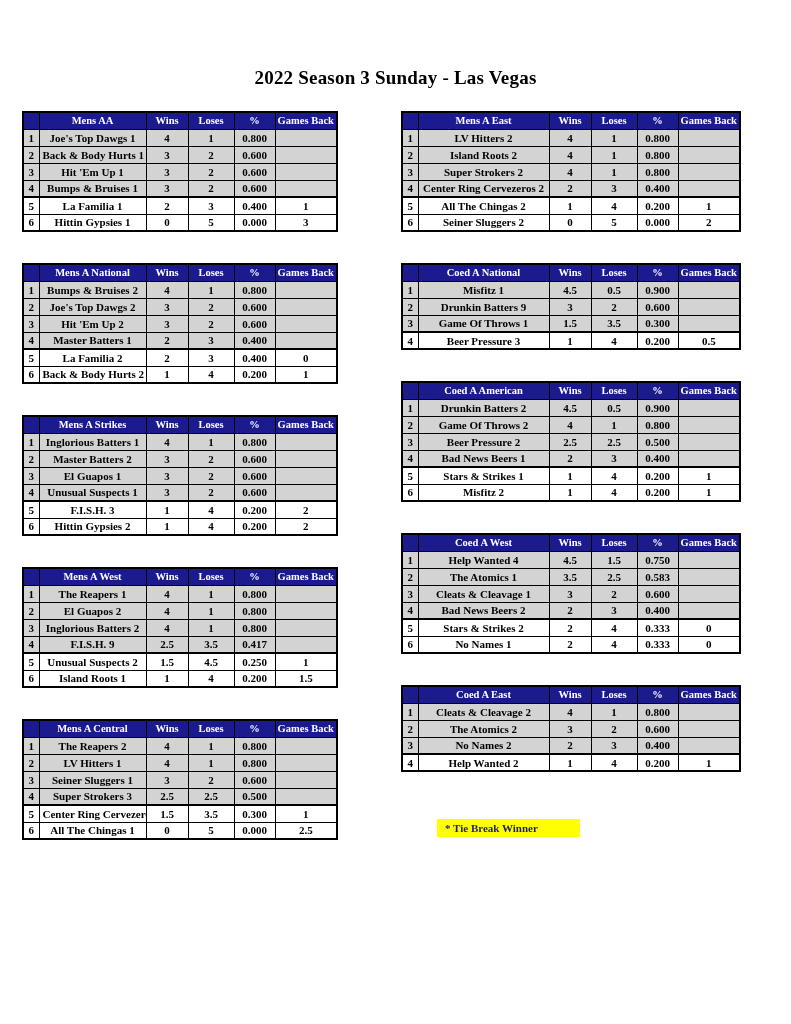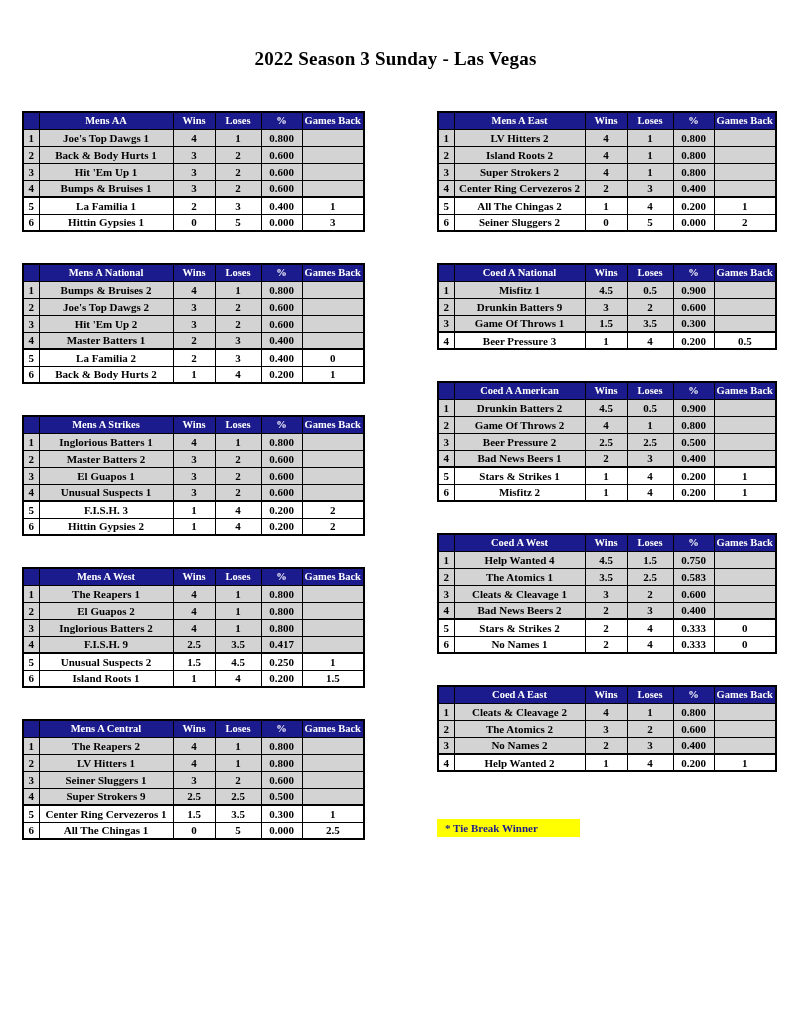--- a/index.html
+++ b/index.html
@@ -16,40 +16,40 @@
   body { font-family: "Liberation Serif", serif; }
   .page {
     position: relative;
     width: 791px;
     height: 1024px;
     background: #ffffff;
     overflow: hidden;
   }
   .title {
     position: absolute;
-    top: 48px;
+    top: 67px;
     left: 0;
     width: 100%;
     margin: 0;
     text-align: center;
     font-size: 19px;
     font-weight: bold;
     color: #000000;
     letter-spacing: 0.2px;
   }
   .columns {
     position: absolute;
     top: 111px;
     left: 22px;
     display: flex;
     gap: 63px;
     align-items: flex-start;
   }
-  .col-left { width: 343px; }
-  .col-right { width: 340px; margin-left: 9px; }
+  .col-left { width: 316px; }
+  .col-right { width: 340px; }
   table.standings {
     border-collapse: collapse;
     table-layout: fixed;
     width: 100%;
     margin: 0 0 31px 0;
     border: 2px solid var(--border);
   }
   table.standings th,
   table.standings td {
     border: 1px solid var(--border);
@@ -414,21 +414,21 @@
             <tr class="shaded">
               <td class="c0">3</td>
               <td class="c1">Seiner Sluggers 1</td>
               <td class="c2">3</td>
               <td class="c3">2</td>
               <td class="c4">0.600</td>
               <td class="c5"></td>
             </tr>
             <tr class="shaded">
               <td class="c0">4</td>
-              <td class="c1">Super Strokers 9</td>
+              <td class="c1">Super Strokers 3</td>
               <td class="c2">2.5</td>
               <td class="c3">2.5</td>
               <td class="c4">0.500</td>
               <td class="c5"></td>
             </tr>
             <tr class="open cut">
               <td class="c0">5</td>
               <td class="c1">Center Ring Cervezeros 1</td>
               <td class="c2">1.5</td>
               <td class="c3">3.5</td>

